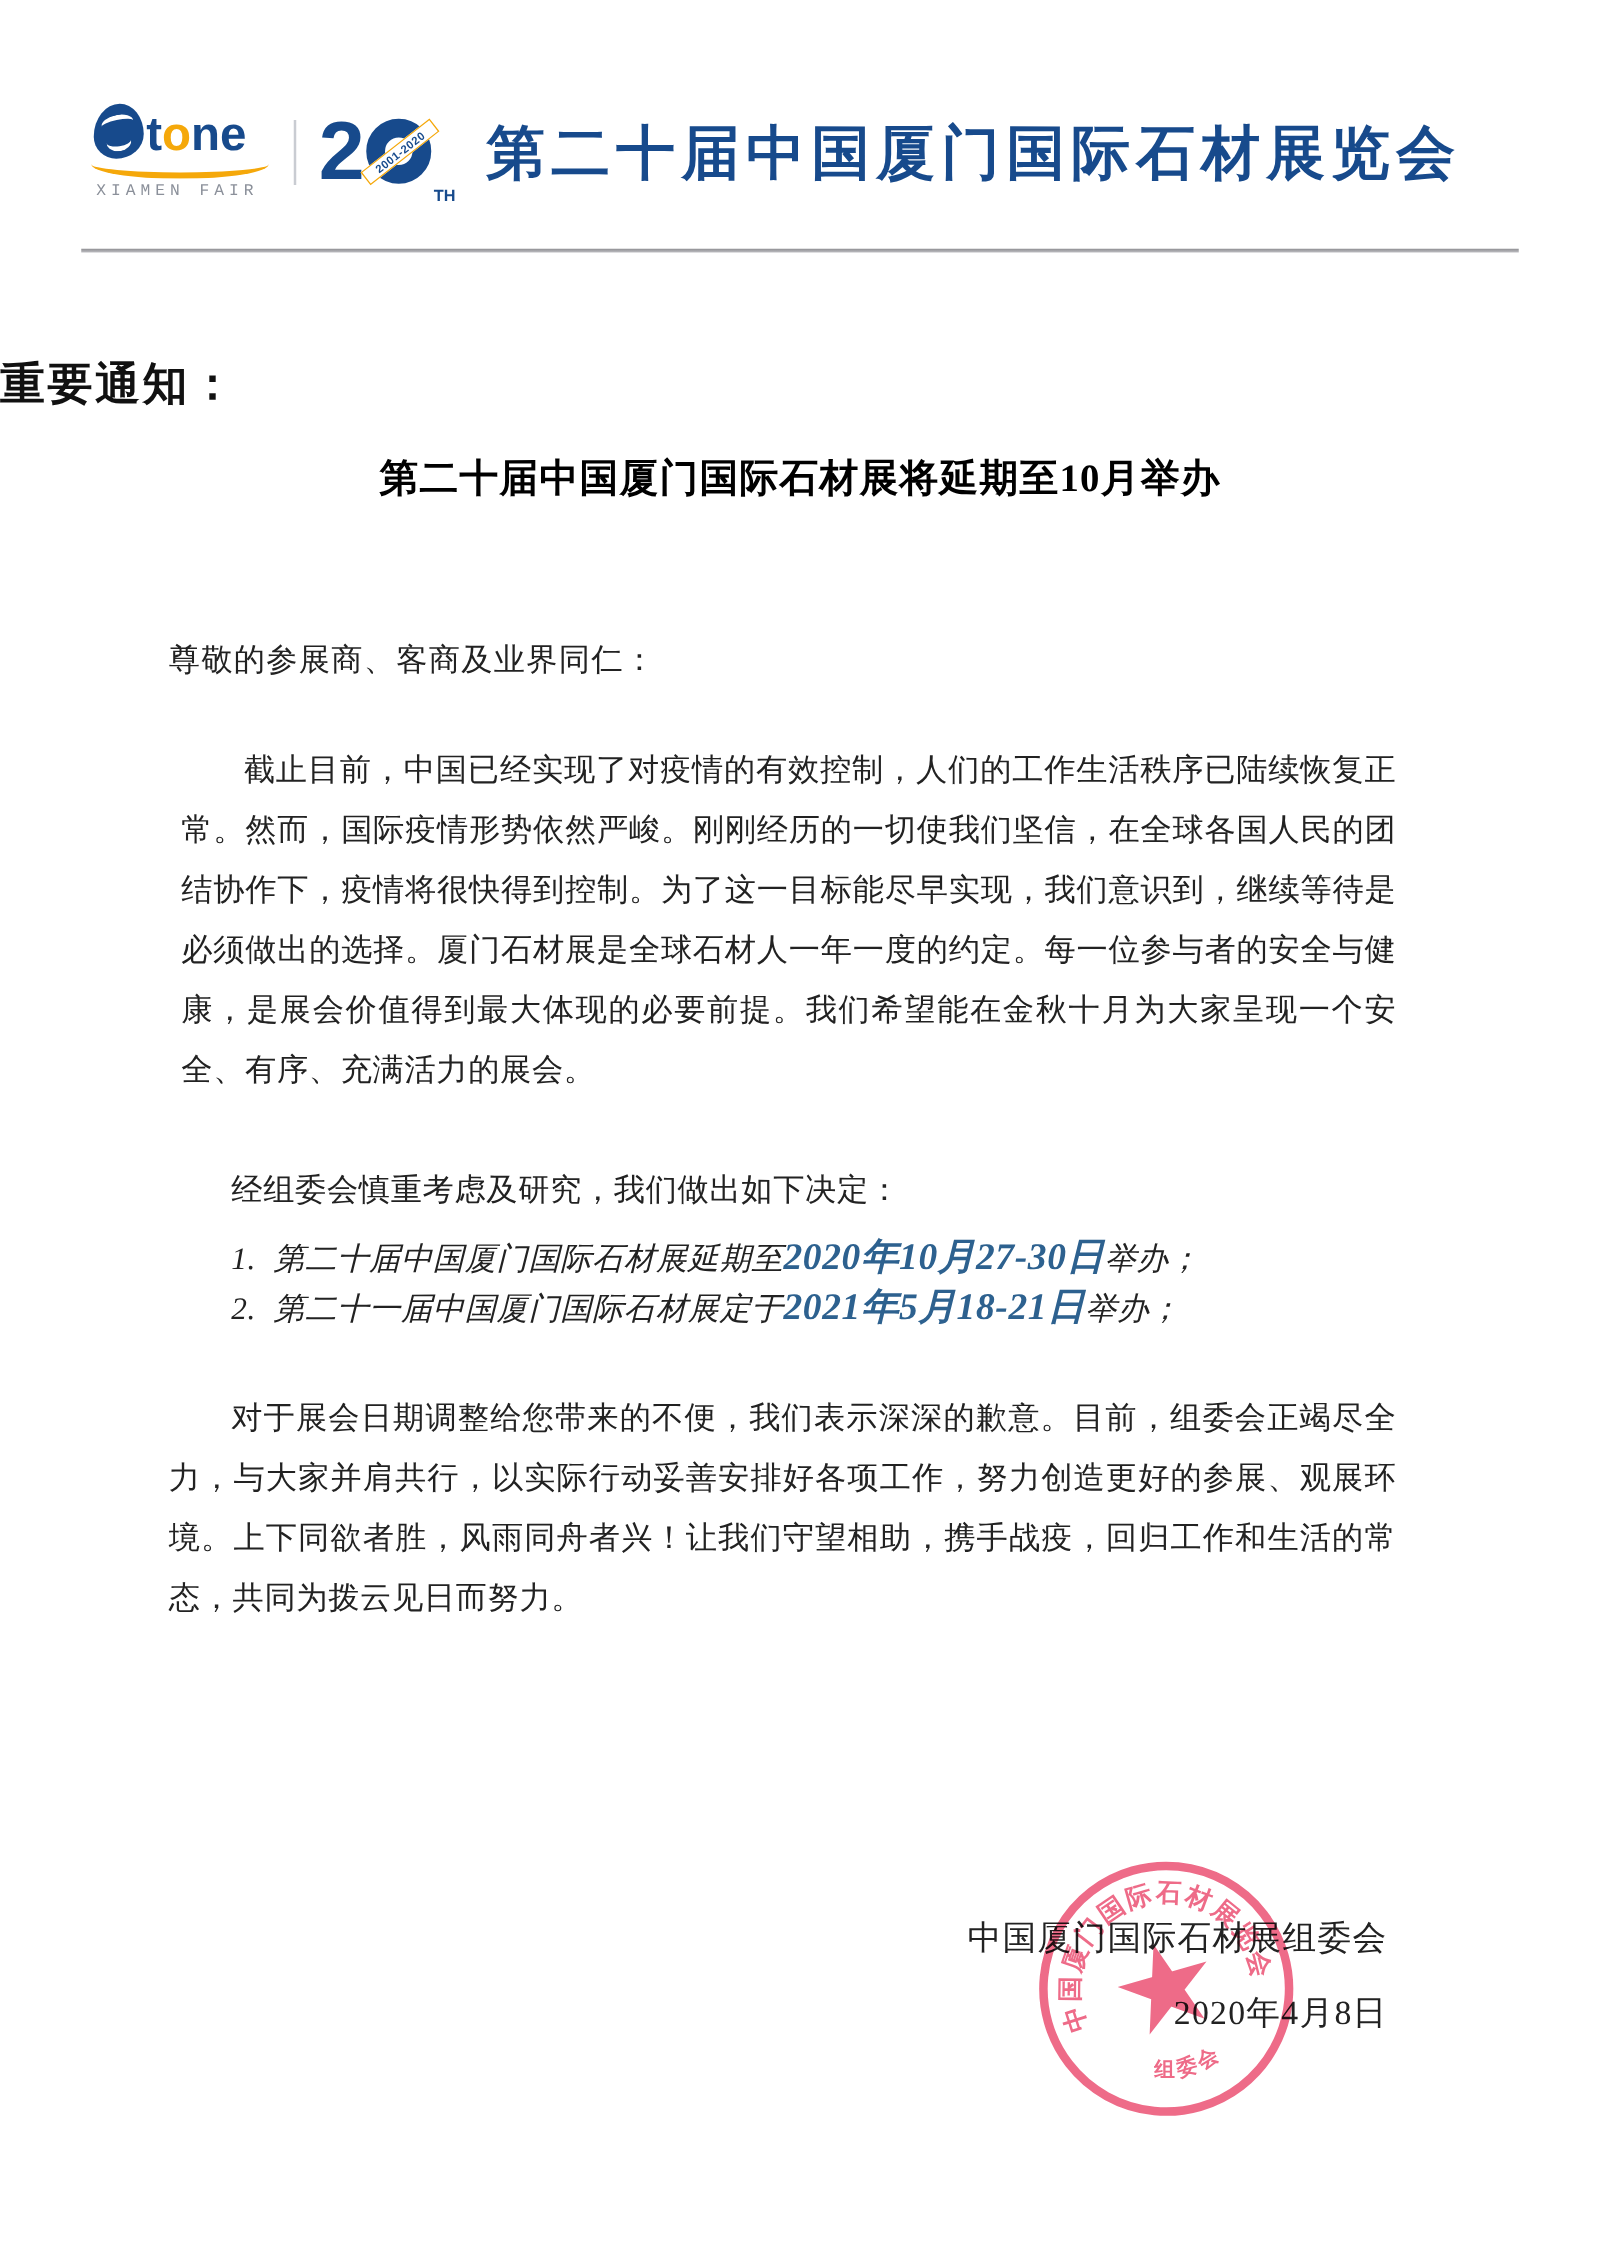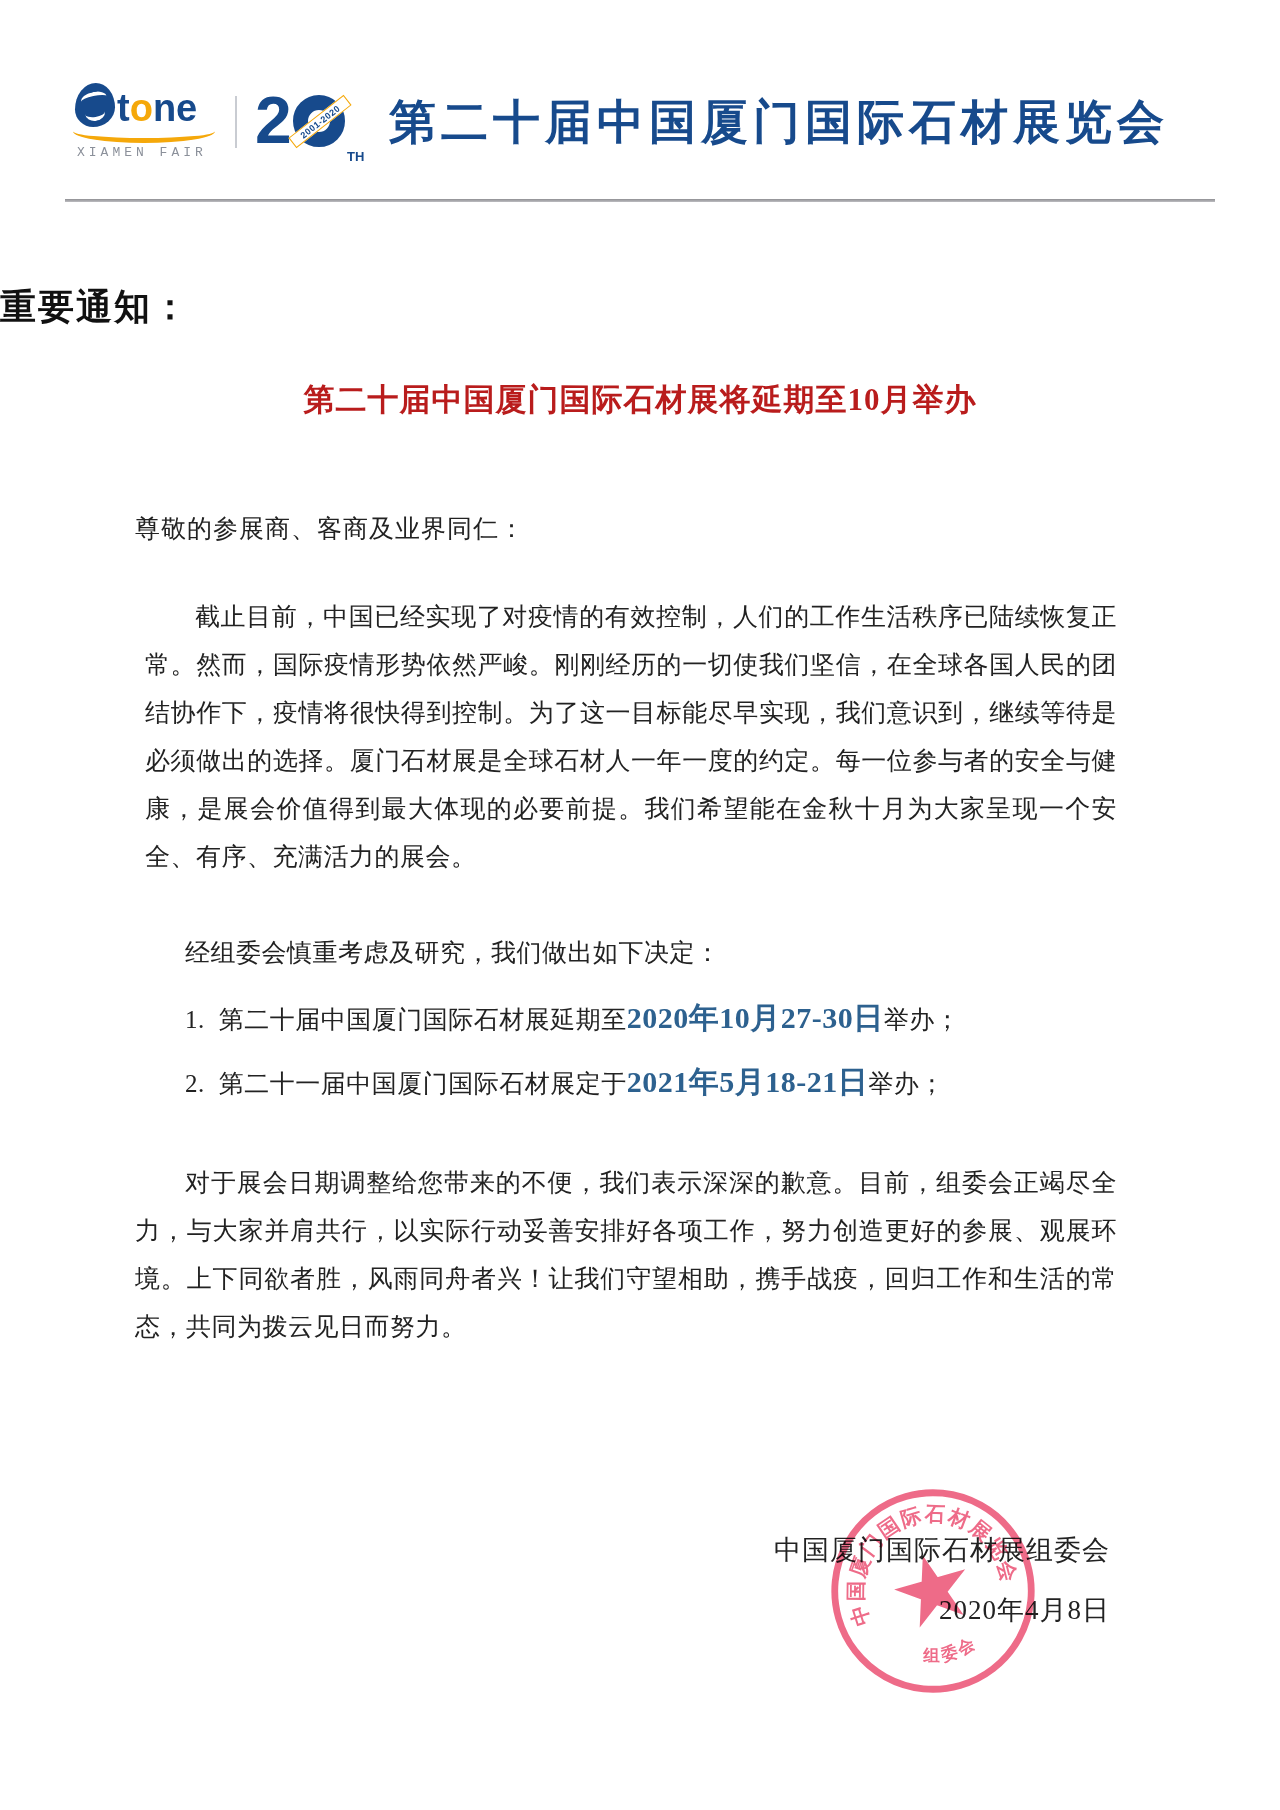--- a/index.html
+++ b/index.html
@@ -33,29 +33,29 @@
   .logo20 .zero { position:absolute; left:38px; top:10px; width:52px; height:52px; border:15px solid #174a8c; border-radius:50%; }
   .logo20 .ribbon { position:absolute; left:30px; top:30px; width:70px; height:13px; background:#ffffff; border:1px solid #f5a80a; transform:rotate(-38deg); display:flex; align-items:center; justify-content:center; font-size:9px; font-weight:bold; color:#174a8c; letter-spacing:0.5px; }
   .logo20 .th { position:absolute; left:92px; top:52px; font-size:13px; font-weight:800;margin-top:12px; }
 
   .header-title { margin-left: 32px; font-family: "Liberation Sans", "DejaVu Sans", sans-serif; font-size: 47px; font-weight: 900; color: #174a8c; letter-spacing: 5px; white-space: nowrap; }
 
   .rule { position: absolute; left: 65px; top: 199px; width: 1150px; height: 3px; background: linear-gradient(#8f8f93, #bdbdc1); }
 
   
   .notice-title { position: absolute; top: 283px; left: 0; width: 100%; text-align: left; font-size: 36px; font-weight: bold; color: #111; letter-spacing: 2px; }
-  .notice-subtitle { position: absolute; top: 362px; left: 0; width: 100%; text-align: center; font-size: 31px; font-weight: bold; color: #b91c1c; letter-spacing: 1px; margin-top: 17px; }
+  .notice-subtitle { position: absolute; top: 362px; left: 0; width: 100%; text-align: center; font-size: 31px; font-weight: bold; color: #000000; letter-spacing: 1px; }
 
   
   .content { position: absolute; left: 135px; top: 505px; width: 982px; font-size: 25px; line-height: 48px; color: #222; }
   .salutation { letter-spacing: 1px; }
   .para { margin-top: 40px; text-indent: 2em; text-align: justify; letter-spacing: 0.5px; margin-left: 10px; }
   .decision-intro { margin-top: 48px; text-indent: 2em; letter-spacing: 0.5px; }
   .decision-list { margin-top: 10px; }
-  .decision { margin-left: 2em; line-height: 62px; letter-spacing: 0.5px; }
+  .decision { margin-left: 2em; line-height: 38px; letter-spacing: 0.5px; font-style: italic; }
   .decision .num { margin-right: 14px; }
   .hl { color: #2d618f; font-size: 30px; font-weight: bold; font-family: "Liberation Serif","DejaVu Serif",serif; }
   .closing { margin-top: 44px; text-indent: 2em; text-align: justify; letter-spacing: 0.5px; }
 
   
   .signature-block { position: absolute; top: 1532px; right: 170px; text-align: right; font-size: 27px; color: #222; }
   .signature-org { letter-spacing: 1px; }
   .signature-date { margin-top: 24px; letter-spacing: 1px; }
 
   

